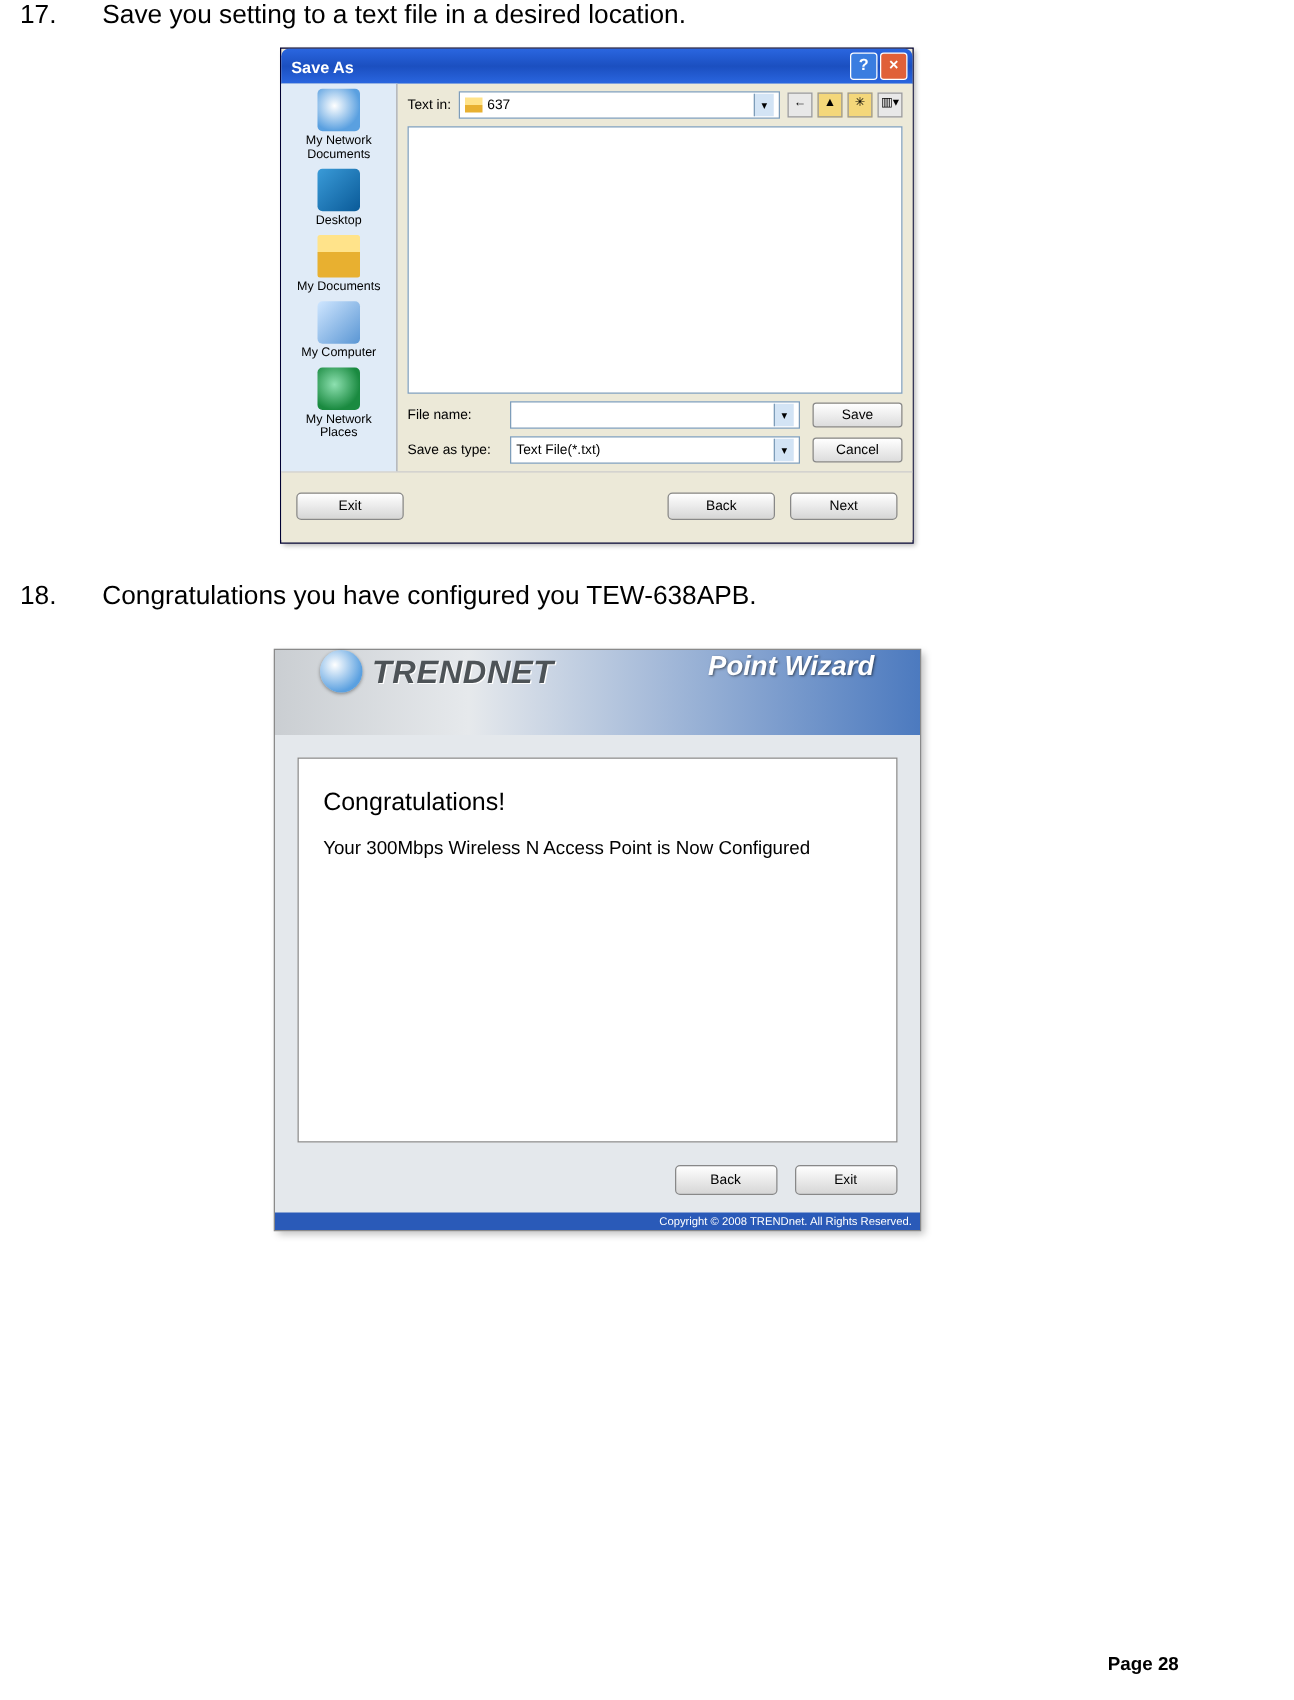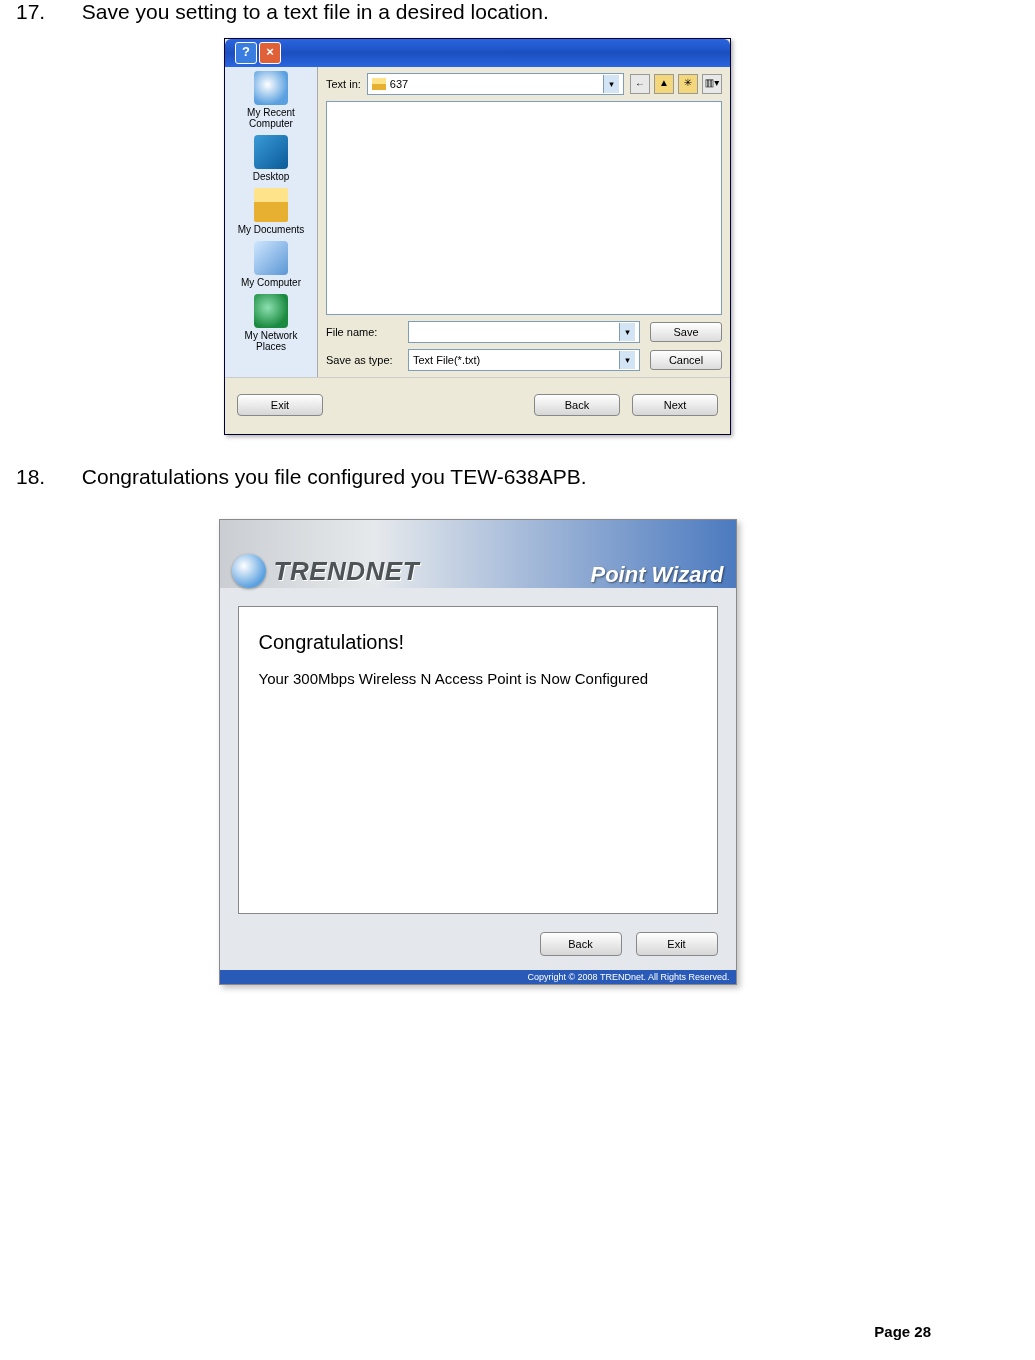--- a/index.html
+++ b/index.html
@@ -235,22 +235,22 @@
     margin: 30px auto 0 auto;
     background: #e4e8ec;
     border: 1px solid #8a8a8a;
     box-shadow: 3px 3px 6px rgba(0,0,0,.25);
     position: relative;
   }
   .wizard-header {
     height: 68px;
     background: linear-gradient(to right,#caced2 0%,#e6e9ec 30%,#4c7abf 100%);
     display:flex;
-    align-items:flex-end;
-    padding: 0 12px;
+    align-items:flex-start;
+    padding: 0 36px;
     justify-content: space-between;
     gap: 36px;
   }
   .brand {
     display:flex;
     align-items:center;
     gap:8px;
   }
   .brand-icon {
     width: 34px;
@@ -297,47 +297,48 @@
     padding: 0 18px 14px 0;
     gap: 14px;
   }
   .wizard-footer .wizard-btn {
     width: 82px;
     height: 24px;
   }
   .page-number {
     position:absolute;
     bottom: 20px;
-    right: 24px;
+    right: 12px;
     font-size: 15px;
     font-weight: bold;
     color:#000;
   }
 </style>
 </head>
 <body>
 
 <div class="page">
 
   <p class="instr">
     <span class="num">17.</span>
     <span>Save you setting to a text file in a desired location.</span>
   </p>
 
   <div class="saveas-window">
     <div class="titlebar">
+      <span class="title">Save As</span>
       <div class="tb-btn help">?</div>
       <div class="tb-btn">×</div>
     </div>
 
     <div class="saveas-body">
       <div class="places">
         <div class="place">
           <div class="picon recent"></div>
-          <span>My Recent Computer</span>
+          <span>My Network Documents</span>
         </div>
         <div class="place">
           <div class="picon desktop"></div>
           <span>Desktop</span>
         </div>
         <div class="place">
           <div class="picon mydocs"></div>
           <span>My Documents</span>
         </div>
         <div class="place">
@@ -393,21 +394,21 @@
       <button class="wizard-btn">Exit</button>
       <div class="nav-right">
         <button class="wizard-btn">Back</button>
         <button class="wizard-btn">Next</button>
       </div>
     </div>
   </div>
 
   <p class="instr">
     <span class="num">18.</span>
-    <span>Congratulations you file configured you TEW-638APB.</span>
+    <span>Congratulations you have configured you TEW-638APB.</span>
   </p>
 
   <div class="wizard-window">
     <div class="wizard-header">
       <div class="brand">
         <div class="brand-icon"></div>
         <span class="brand-text">TRENDNET</span>
       </div>
       <span class="wizard-title">Point Wizard</span>
     </div>

